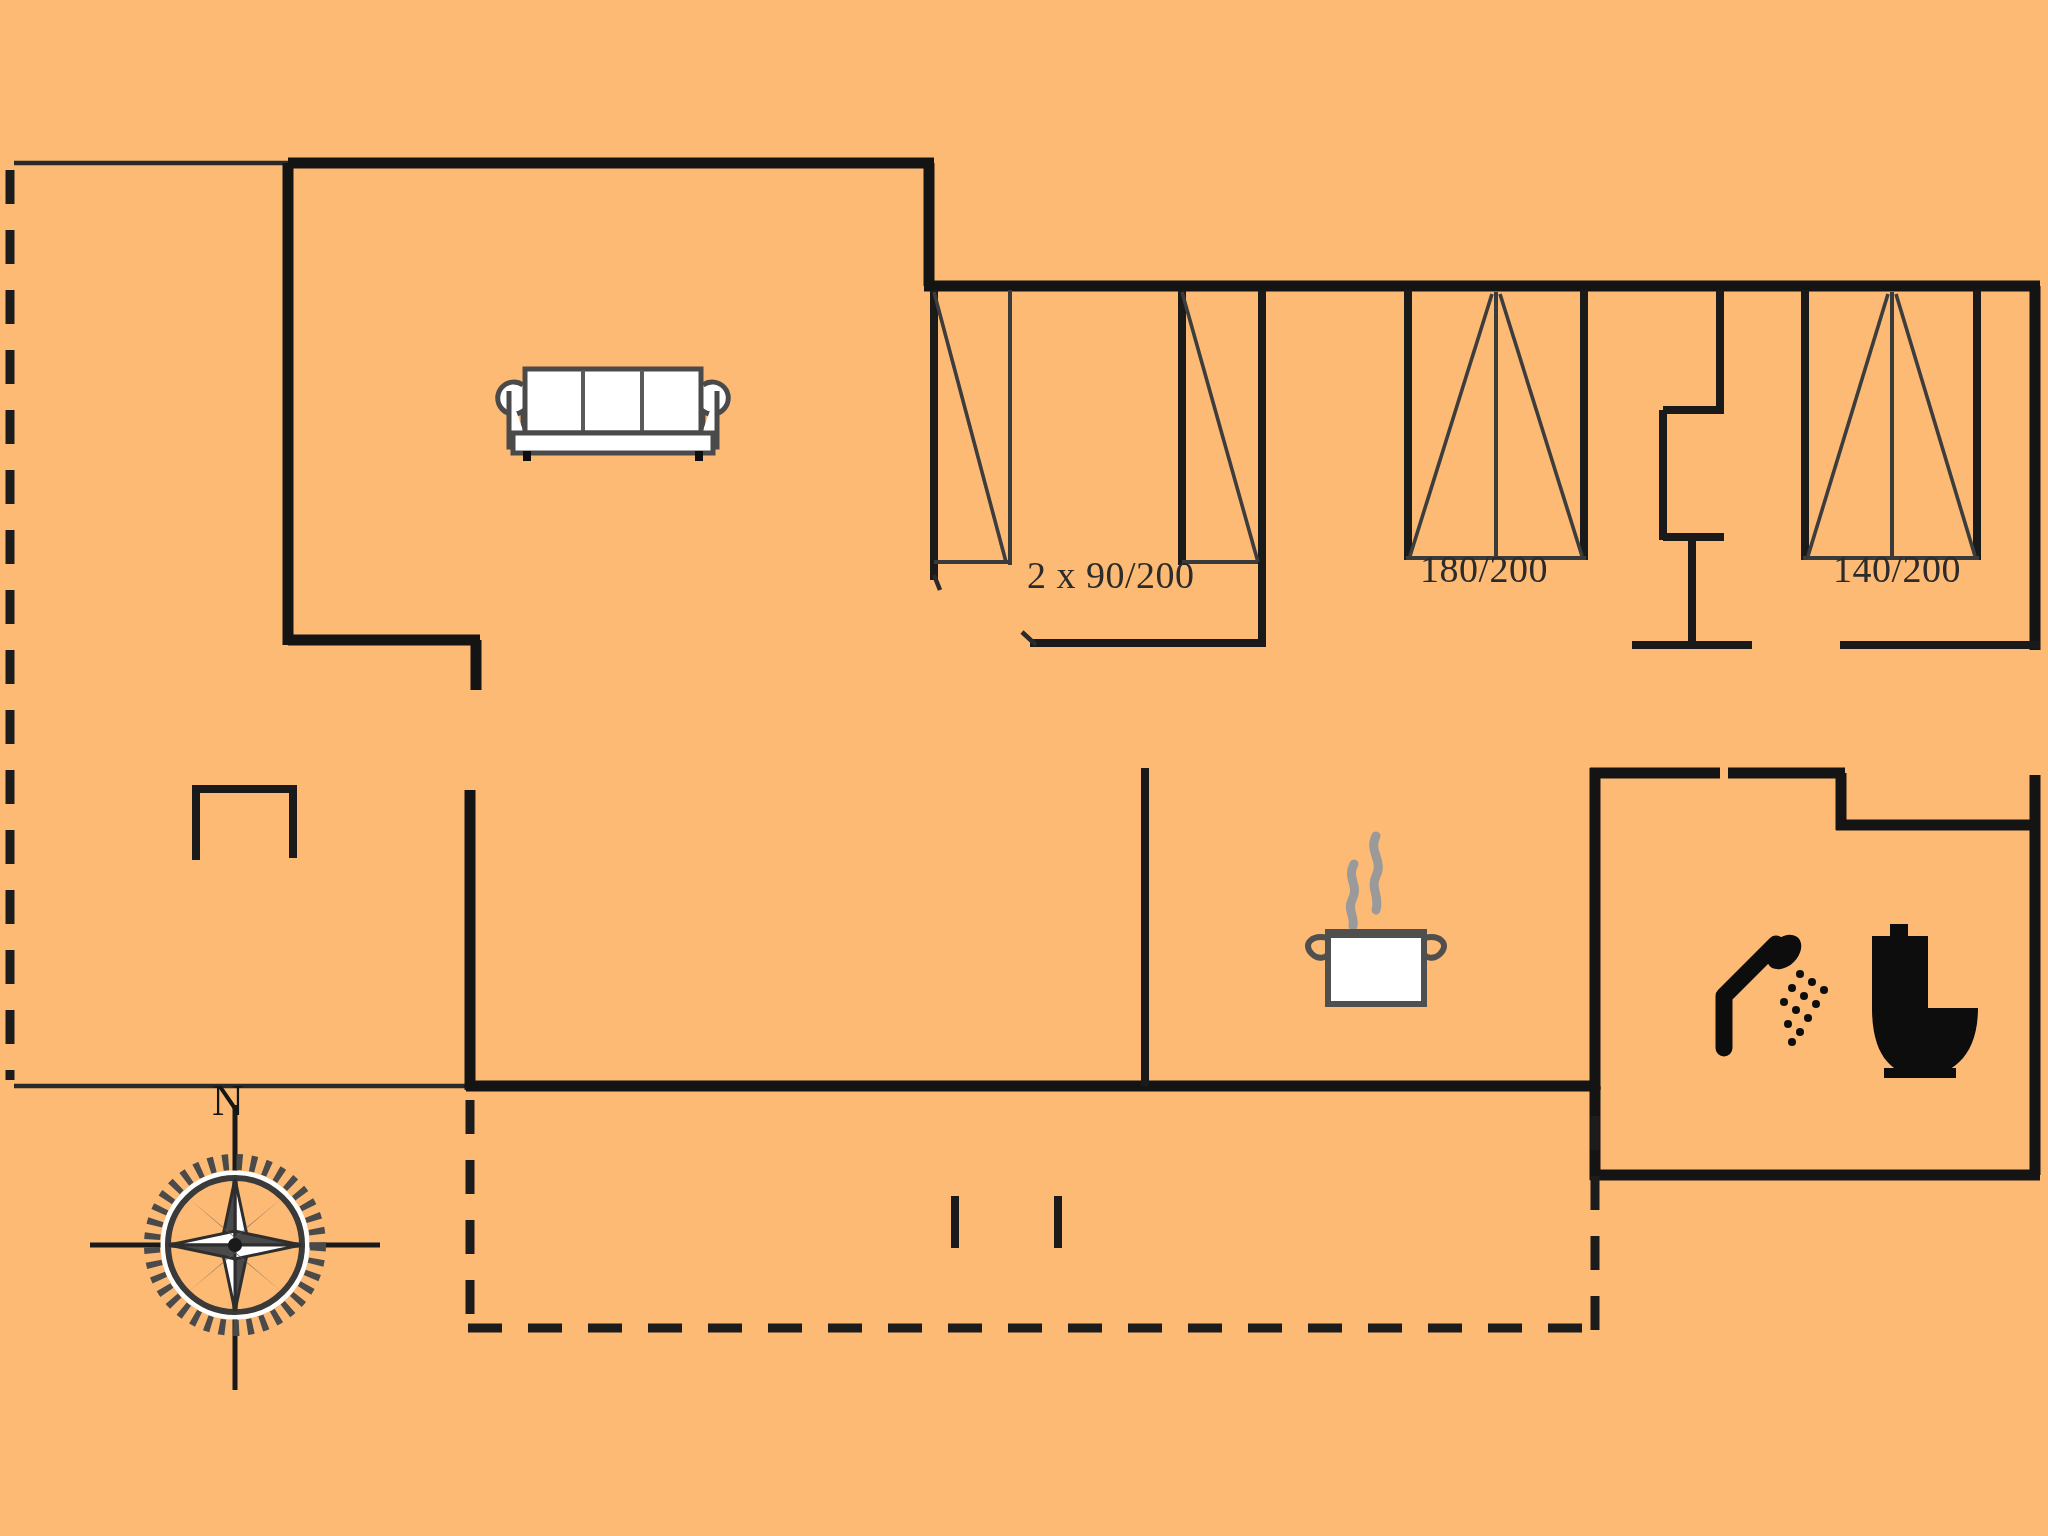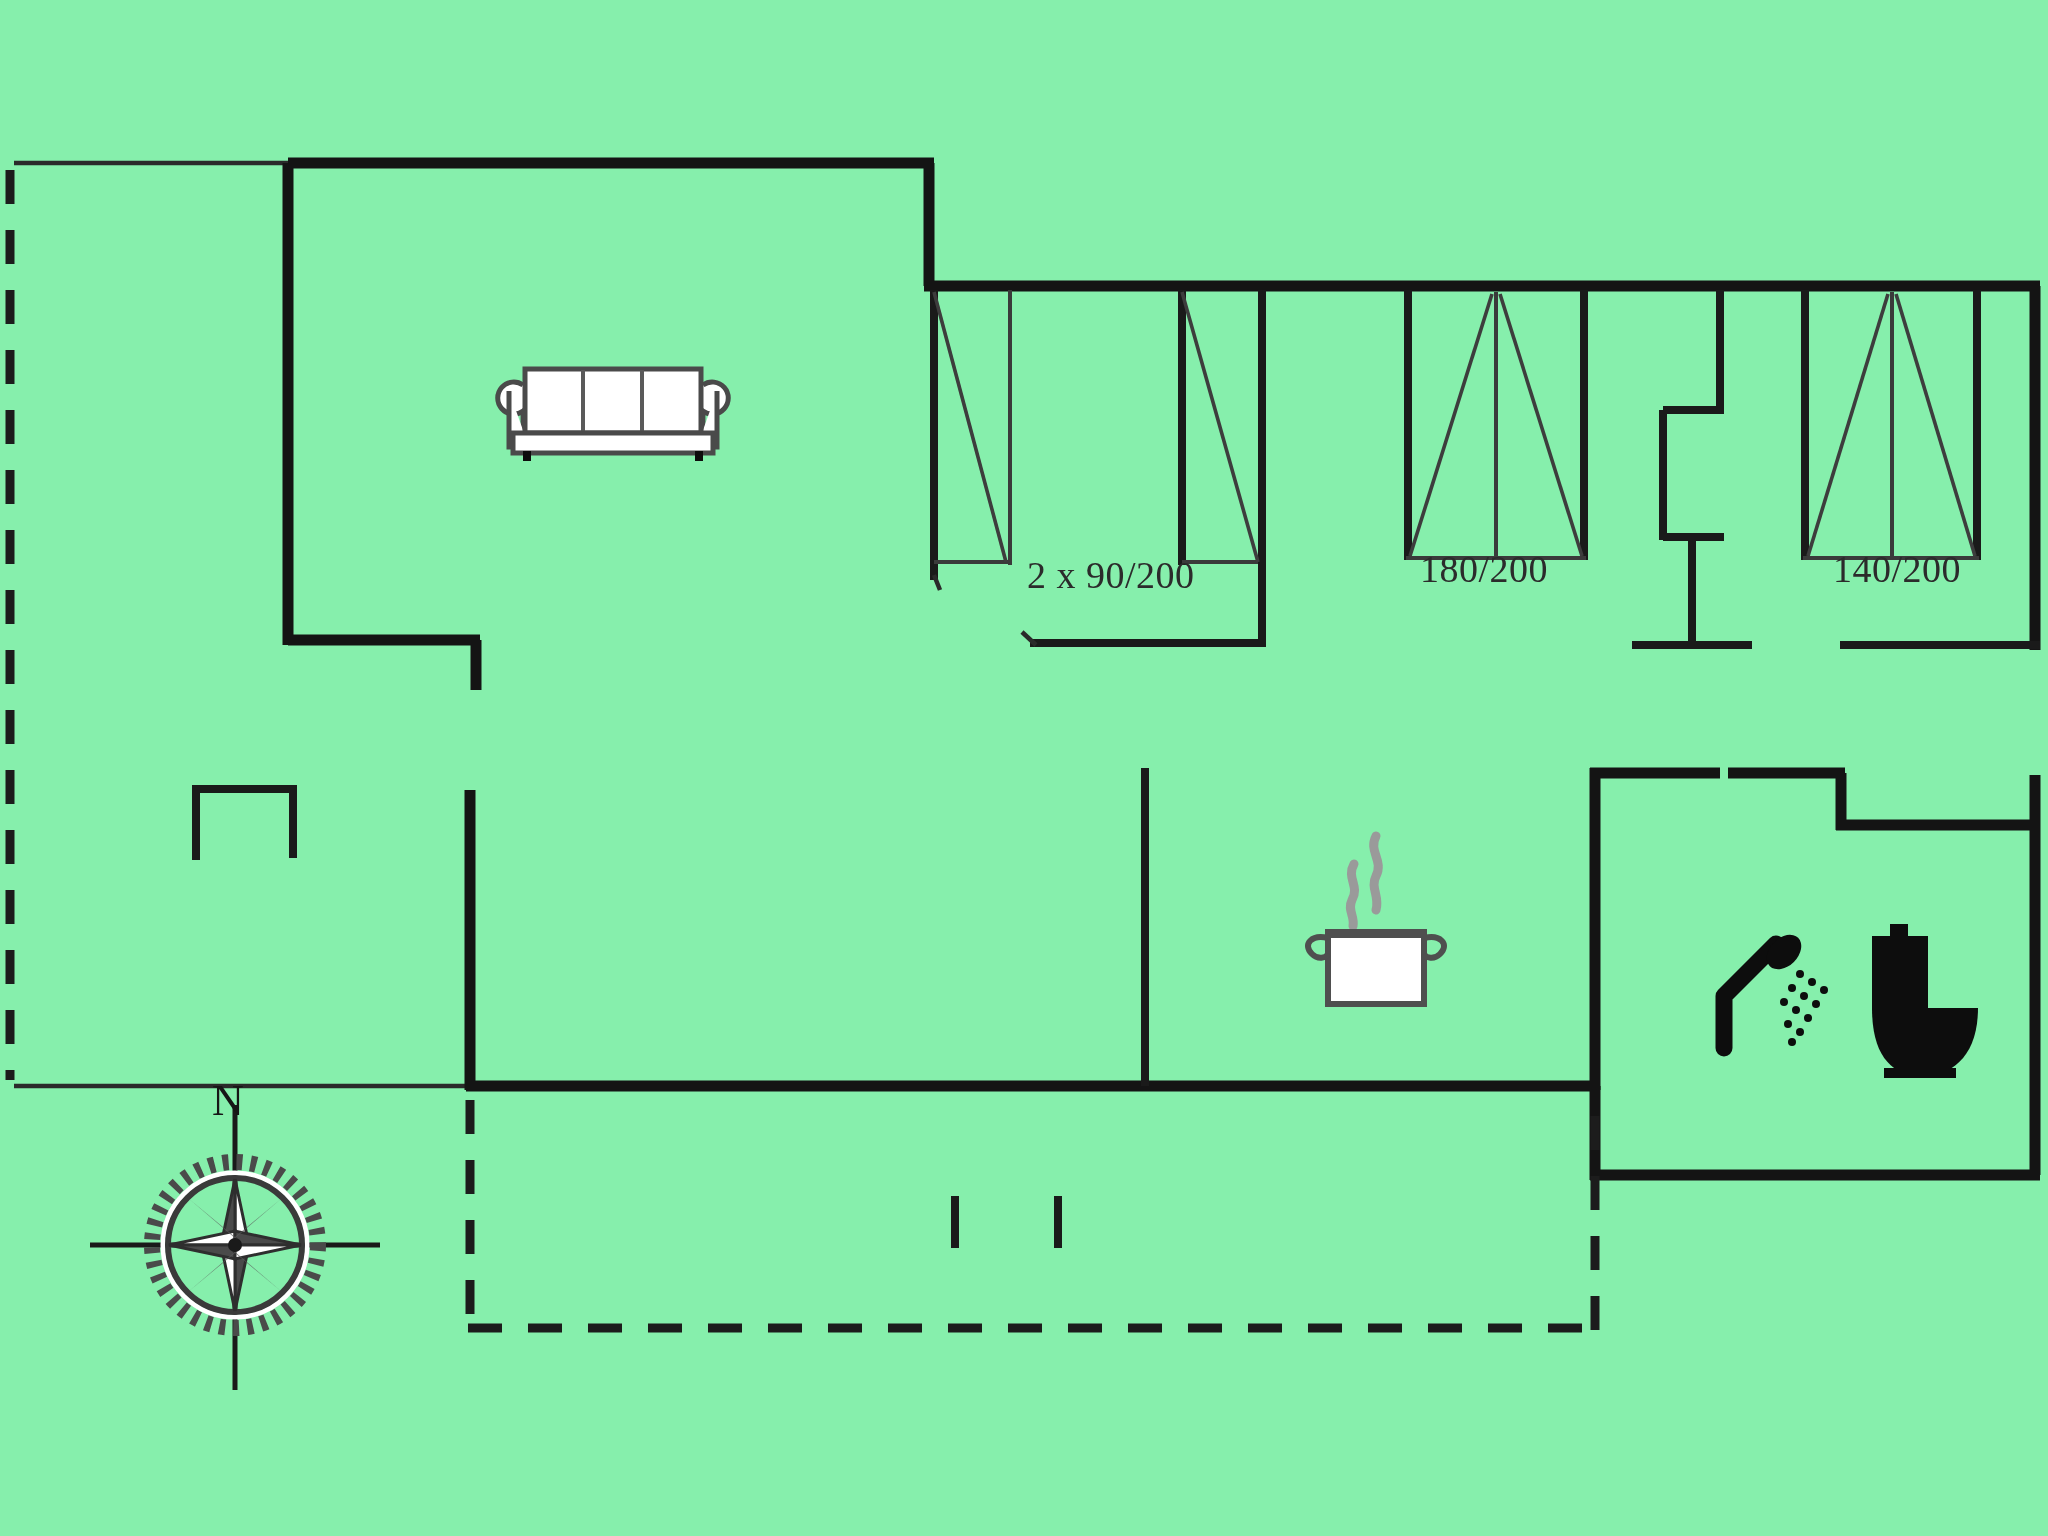--- a/index.html
+++ b/index.html
@@ -8,21 +8,21 @@
     background: #ffffff;
     width: 2048px;
     height: 1536px;
     overflow: hidden;
     font-family: "Liberation Serif", serif;
   }
   #plan-root {
     position: relative;
     width: 2048px;
     height: 1536px;
-    background: #86efac;
+    background: #fdba74;
   }
   svg.floorplan {
     display: block;
     width: 2048px;
     height: 1536px;
   }
   .wall-thick {
     stroke: #141414;
     stroke-width: 11;
     fill: none;

